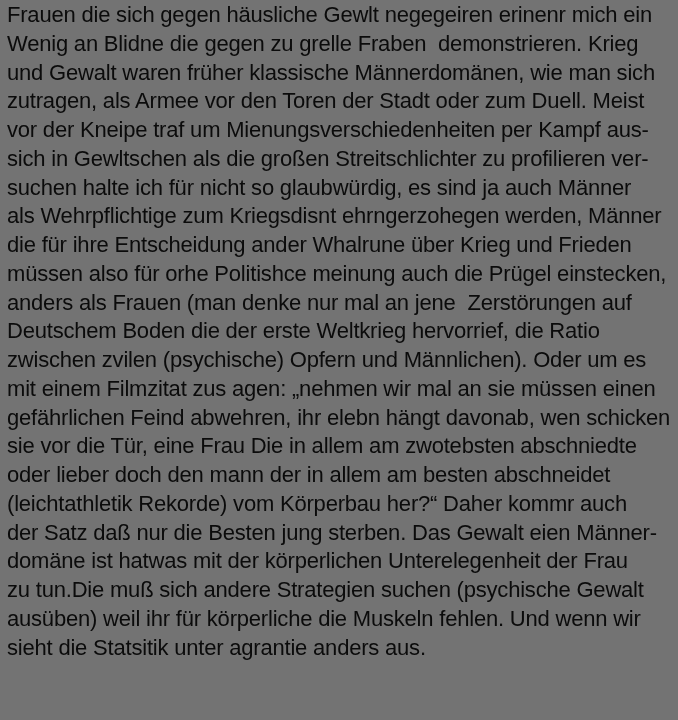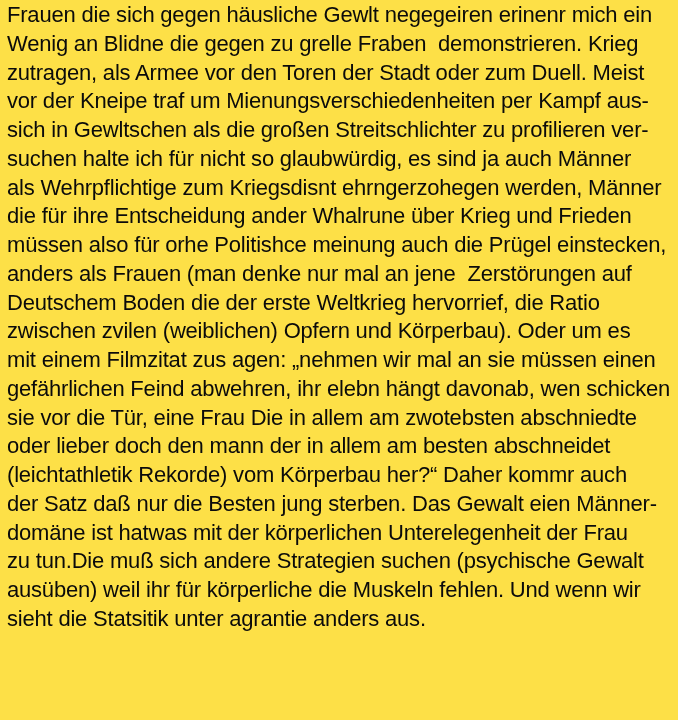--- a/index.html
+++ b/index.html
@@ -8,49 +8,50 @@
     background: #ffffff;
     width: 678px;
     height: 720px;
     overflow: hidden;
   }
   .page {
     box-sizing: border-box;
     width: 678px;
     height: 720px;
     padding: 1px 2px 0 7px;
-    background: #fde047;
+    background: #737373;
   }
   .text-line {
     font-family: "Liberation Sans", "DejaVu Sans", sans-serif;
     font-size: 22px;
     line-height: 28.75px;
     height: 28.75px;
     color: #0b0b0b;
     white-space: pre;
     letter-spacing: -0.2px;
     overflow: hidden;
   }
 </style>
 </head>
 <body>
 
 <div class="page">
   <div class="text-line">Frauen die sich gegen häusliche Gewlt negegeiren erinenr mich ein</div>
   <div class="text-line">Wenig an Blidne die gegen zu grelle Fraben  demonstrieren. Krieg</div>
+  <div class="text-line">und Gewalt waren früher klassische Männerdomänen, wie man sich</div>
   <div class="text-line">zutragen, als Armee vor den Toren der Stadt oder zum Duell. Meist</div>
   <div class="text-line">vor der Kneipe traf um Mienungsverschiedenheiten per Kampf aus-</div>
   <div class="text-line">sich in Gewltschen als die großen Streitschlichter zu profilieren ver-</div>
   <div class="text-line">suchen halte ich für nicht so glaubwürdig, es sind ja auch Männer</div>
   <div class="text-line">als Wehrpflichtige zum Kriegsdisnt ehrngerzohegen werden, Männer</div>
   <div class="text-line">die für ihre Entscheidung ander Whalrune über Krieg und Frieden</div>
   <div class="text-line">müssen also für orhe Politishce meinung auch die Prügel einstecken,</div>
   <div class="text-line">anders als Frauen (man denke nur mal an jene  Zerstörungen auf</div>
   <div class="text-line">Deutschem Boden die der erste Weltkrieg hervorrief, die Ratio</div>
-  <div class="text-line">zwischen zvilen (weiblichen) Opfern und Körperbau). Oder um es</div>
+  <div class="text-line">zwischen zvilen (psychische) Opfern und Männlichen). Oder um es</div>
   <div class="text-line">mit einem Filmzitat zus agen: „nehmen wir mal an sie müssen einen</div>
   <div class="text-line">gefährlichen Feind abwehren, ihr elebn hängt davonab, wen schicken</div>
   <div class="text-line">sie vor die Tür, eine Frau Die in allem am zwotebsten abschniedte</div>
   <div class="text-line">oder lieber doch den mann der in allem am besten abschneidet</div>
   <div class="text-line">(leichtathletik Rekorde) vom Körperbau her?“ Daher kommr auch</div>
   <div class="text-line">der Satz daß nur die Besten jung sterben. Das Gewalt eien Männer-</div>
   <div class="text-line">domäne ist hatwas mit der körperlichen Unterelegenheit der Frau</div>
   <div class="text-line">zu tun.Die muß sich andere Strategien suchen (psychische Gewalt</div>
   <div class="text-line">ausüben) weil ihr für körperliche die Muskeln fehlen. Und wenn wir</div>
   <div class="text-line">sieht die Statsitik unter agrantie anders aus.</div>

